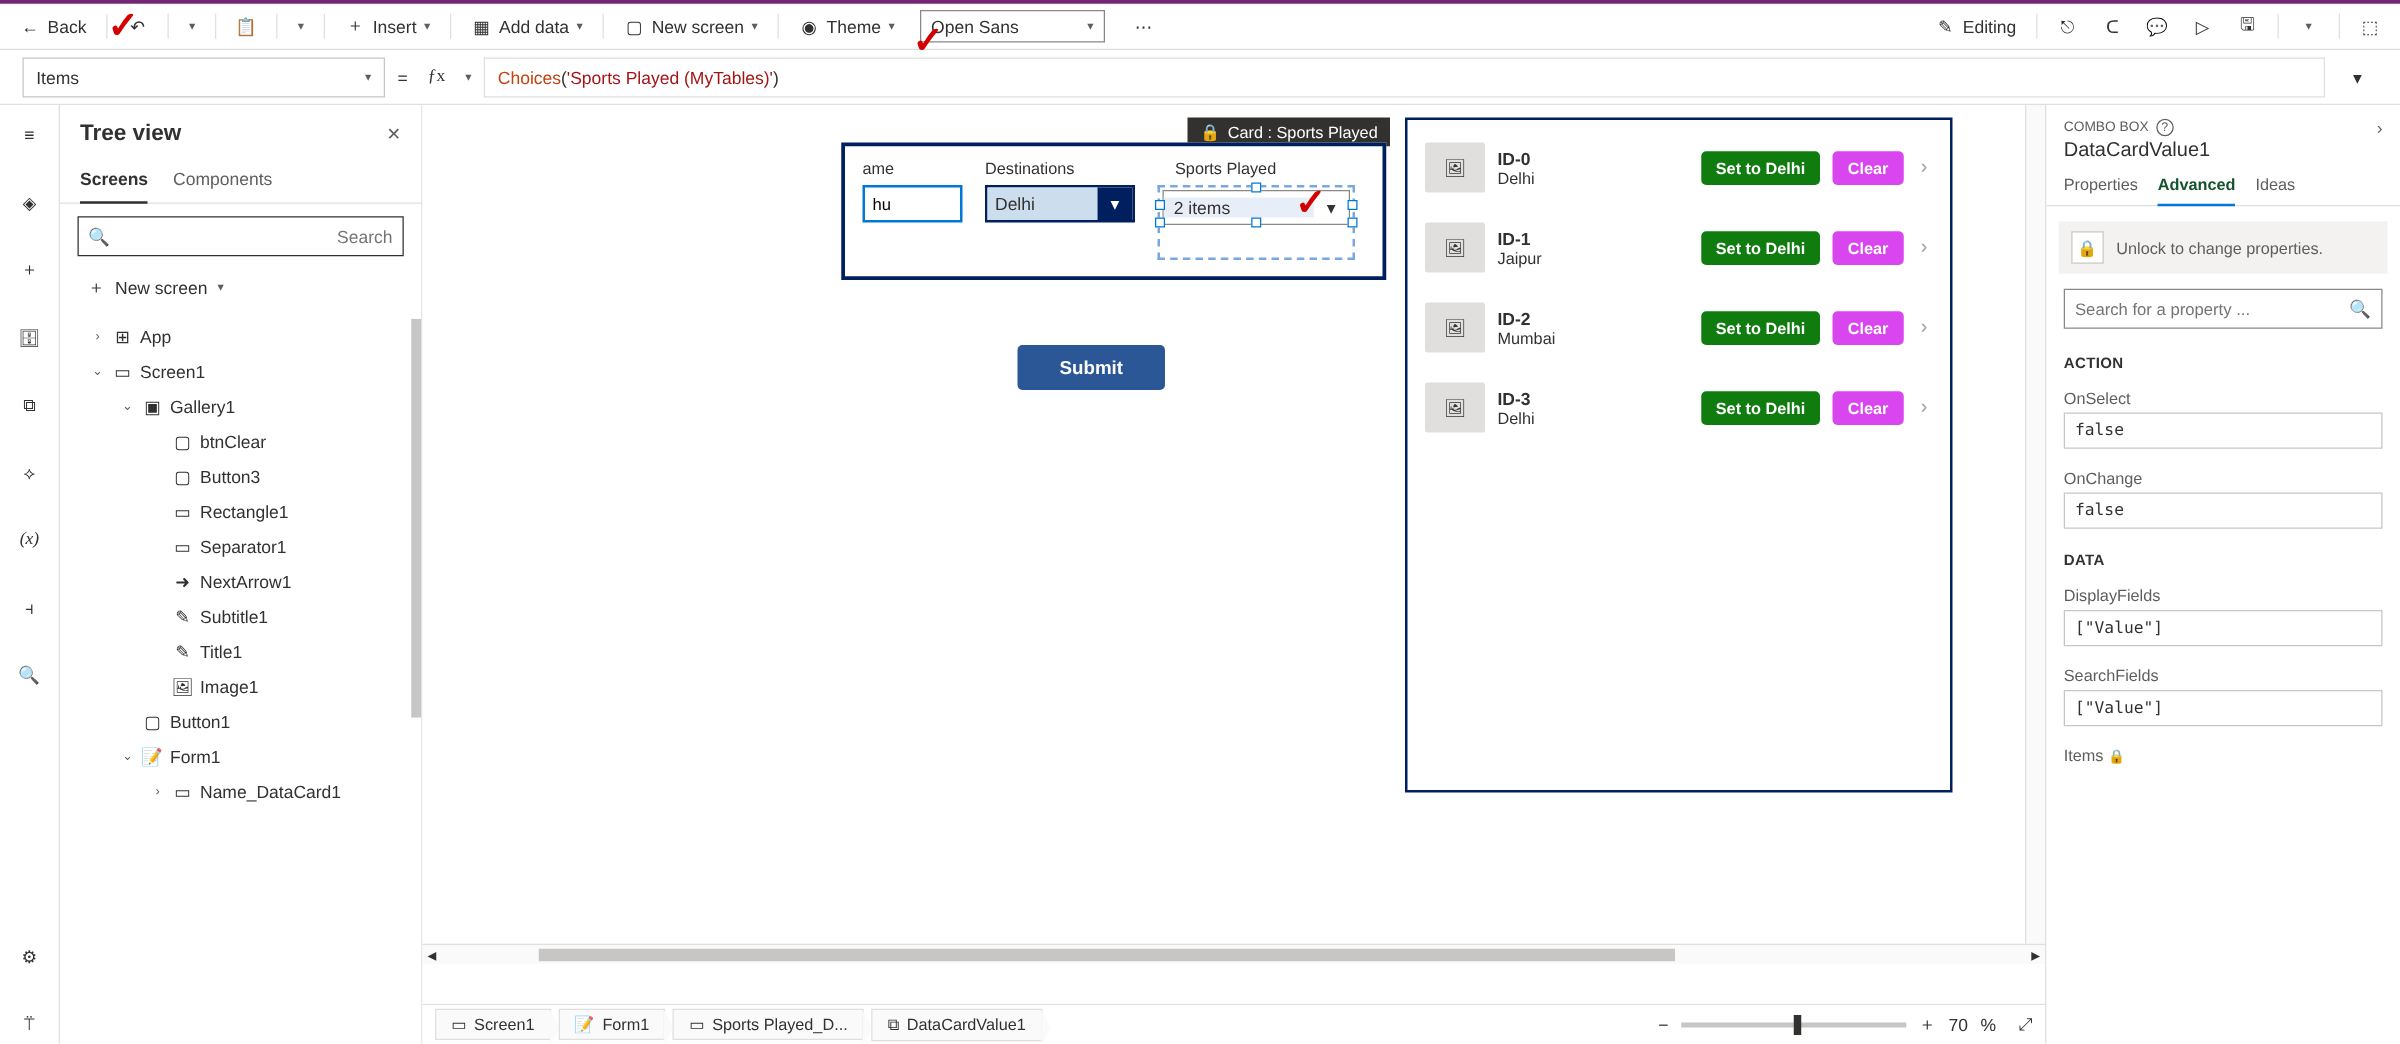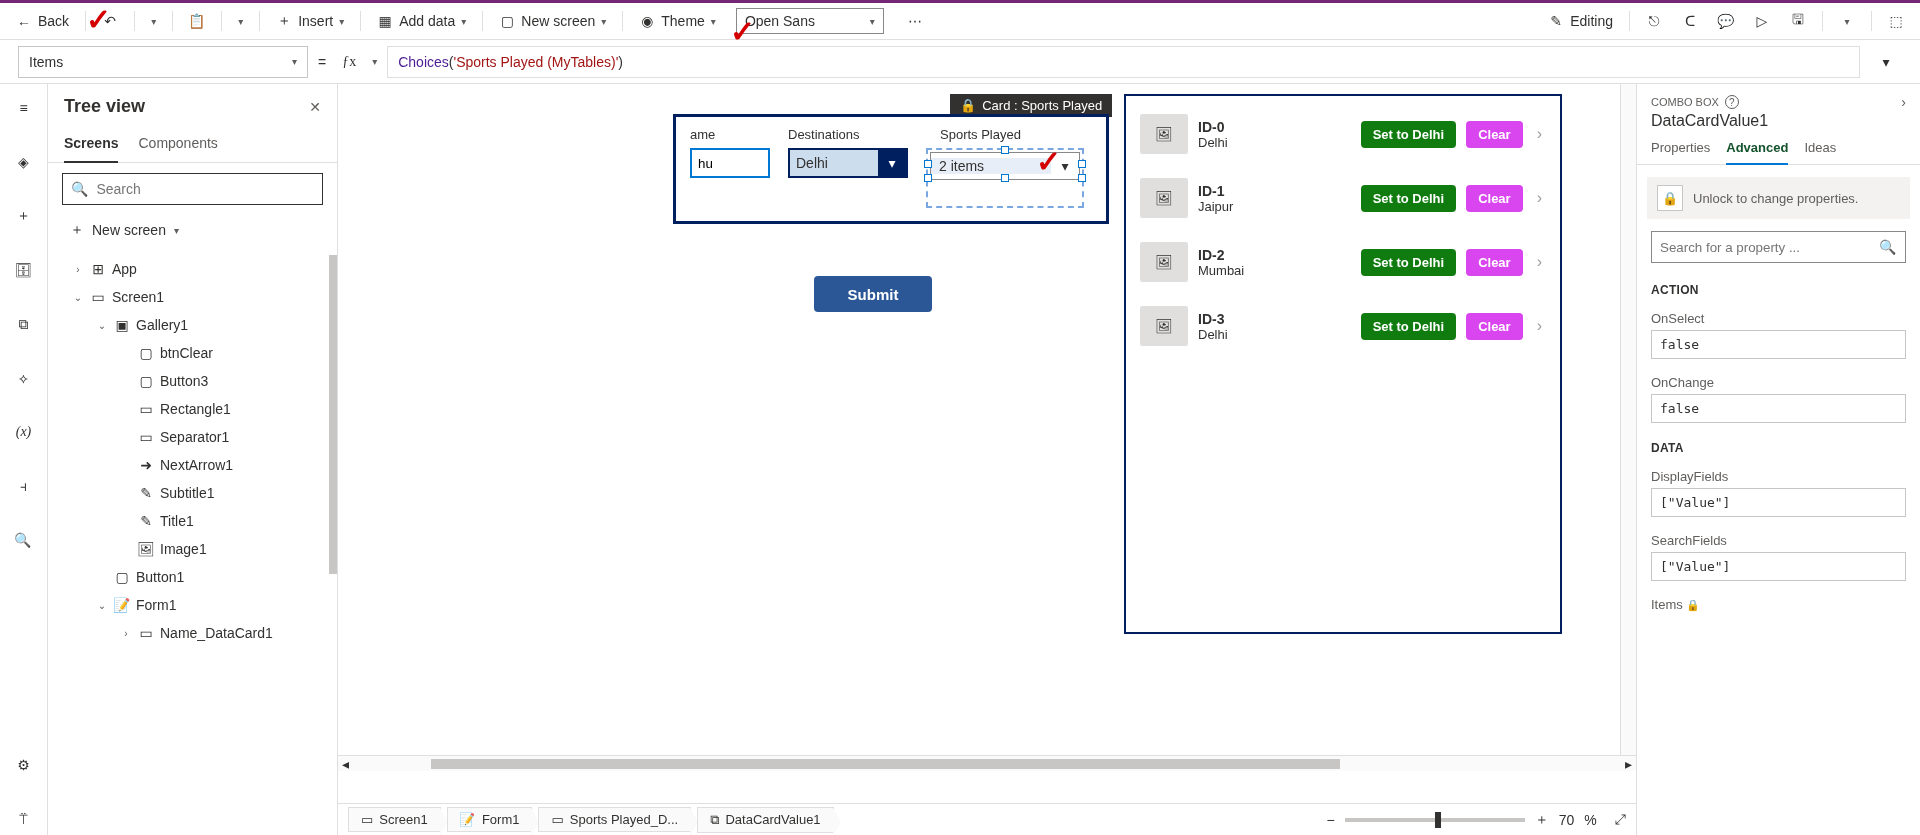--- a/index.html
+++ b/index.html
@@ -13,21 +13,21 @@
 .tb-chevron { font-size: 10px; color: #605e5c; }
 .theme-select { border: 1px solid #8a8886; padding: 4px 8px; width: 148px; display: flex; align-items: center; justify-content: space-between; margin-left: 8px;}
 .top-right { margin-left: auto; display: flex; align-items: center; gap: 4px; }
 .top-right .icon-btn { width: 32px; height: 32px; display: flex; align-items: center; justify-content: center; cursor: pointer; }
 
 
 .formula-row { height: 44px; border-bottom: 1px solid #e1dfdd; display: flex; align-items: center; padding: 0 18px; gap: 10px;}
 .prop-select { width: 290px; height: 32px; border: 1px solid #c8c6c4; display: flex; align-items: center; justify-content: space-between; padding: 0 10px; background: #fff;}
 .fx-icon { font-family: 'Times New Roman', serif; padding: 0 6px;}
 .formula-input { flex: 1; height: 32px; border: 1px solid #e1dfdd; padding: 4px 10px; font-family: Consolas, monospace; font-size: 14px; display: flex; align-items: center; gap: 0;}
-.tok-fn { color: #4c1d95; }
+.tok-fn { color: #c2410c; }
 .tok-paren { color: #323130; }
 .tok-str { color: #a31515; }
 .formula-expand { width: 32px; height: 32px; display: flex; align-items:center; justify-content:center; cursor:pointer;}
 
 
 .main { display: flex; height: calc(835px - 40px - 44px); }
 
 
 .left-rail { width: 48px; border-right: 1px solid #e1dfdd; display: flex; flex-direction: column; align-items: center; padding-top: 8px; gap: 22px;}
 .rail-btn { width: 32px; height: 32px; display: flex; align-items: center; justify-content: center; cursor: pointer; color: #323130;}
@@ -35,21 +35,21 @@
 .fx-var { font-family:'Times New Roman', serif; font-style:italic;}
 
 
 .tree-panel { width: 290px; border-right: 1px solid #e1dfdd; display: flex; flex-direction: column; }
 .tree-head { display: flex; align-items: center; justify-content: space-between; padding: 12px 16px 6px;}
 .tree-title { font-size: 18px; font-weight: 600; }
 .tree-tabs { display: flex; gap: 20px; padding: 6px 16px 0; border-bottom: 1px solid #e1dfdd;}
 .tree-tab { padding: 6px 0 10px; cursor: pointer; color: #605e5c; }
 .tree-tab.active { color: #323130; font-weight: 600; border-bottom: 2px solid #323130; margin-bottom: -1px;}
 .tree-search { margin: 10px 14px; border: 1px solid #323130; height: 32px; display: flex; align-items: center; padding: 0 8px; gap: 8px;}
-.tree-search input { border: none; outline: none; flex: 1; font-size: 14px;}
+.tree-search input { border: none; outline: none; flex: 1; font-size: 14px; text-align: right;}
 .new-screen-btn { margin: 0 14px 10px; padding: 6px 8px; display: flex; align-items: center; gap: 8px; color: #323130;}
 .tree-body { flex: 1; overflow: auto; position:relative;}
 .tree-node { display: flex; align-items: center; gap: 6px; padding: 6px 8px; cursor: pointer; }
 .tree-chev { width: 12px; text-align: center; color: #605e5c; font-size: 10px;}
 .tree-icon { width: 16px; height: 16px; display: inline-flex; align-items:center; justify-content:center;}
 .indent1 { padding-left: 24px; }
 .indent2 { padding-left: 48px; }
 .indent3 { padding-left: 72px; }
 .tree-scroll { position:absolute; right:0; top:0; width:8px; height:55%; background:#c8c6c4;}
 

